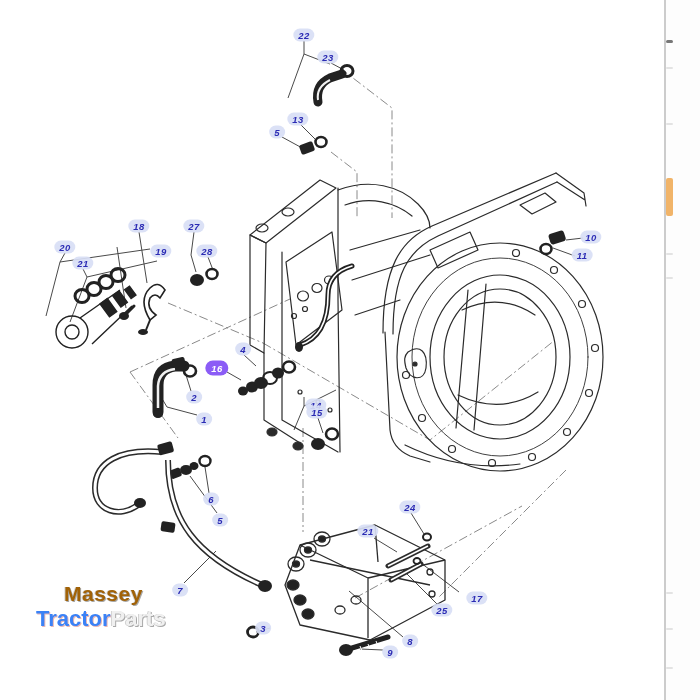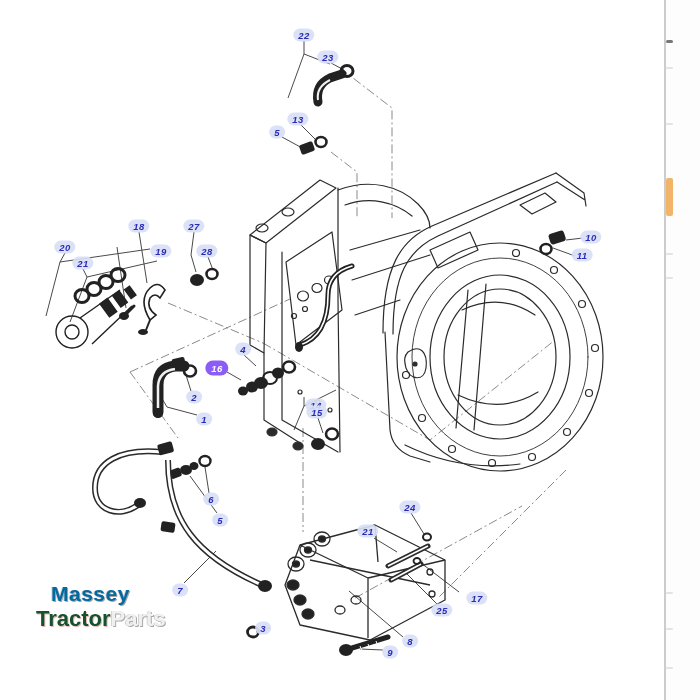--- a/index.html
+++ b/index.html
@@ -7,23 +7,23 @@
          font-family:"Liberation Sans",sans-serif;}
   svg{position:absolute;left:0;top:0;}
   .callout-layer{position:absolute;left:0;top:0;width:700px;height:700px;}
   .callout{position:absolute;transform:translate(-50%,-50%);
            font:italic bold 9.5px "Liberation Sans",sans-serif;
            color:#2b2bb4;background:rgba(216,222,245,0.92);
            padding:1px 5px;border-radius:8px;letter-spacing:.4px;cursor:pointer;
            white-space:nowrap;line-height:11px;}
   .callout.highlight{background:#8b5cf6;color:#ffffff;padding:2px 6px;border-radius:10px;}
   .watermark{position:absolute;left:36px;top:582px;line-height:21px;user-select:none;}
-  .wm-line1{display:block;font:bold 21px "Liberation Sans",sans-serif;color:#0369a1;
-            text-shadow:1px 1px 0 #a8a8a8,-1px 0 0 #d6d6d6;letter-spacing:.5px;margin-left:15px;}
-  .wm-red{font:bold 22px "Liberation Sans",sans-serif;color:#14532d;
+  .wm-line1{display:block;font:bold 21px "Liberation Sans",sans-serif;color:#a16207;
+            text-shadow:1px 1px 0 #a8a8a8,-1px 0 0 #d6d6d6;letter-spacing:.5px;margin-left:28px;}
+  .wm-red{font:bold 22px "Liberation Sans",sans-serif;color:#3b82f6;
           text-shadow:1px 1px 0 #e9b7b4;}
   .wm-gray{font:bold 22px "Liberation Sans",sans-serif;color:#f0f0f0;
            text-shadow:1px 1px 0 #a8a8a8,-1px 0 0 #d2d2d2;}
   .scroll-edge{position:absolute;top:0;right:34px;width:2px;height:700px;background:#cccccc;}
   .scroll-strip{position:absolute;top:0;right:0;width:34px;height:700px;background:#fdfdfd;}
   .scroll-marker{position:absolute;right:27px;width:7px;border-radius:2px;}
 </style>
 </head>
 <body>
 

